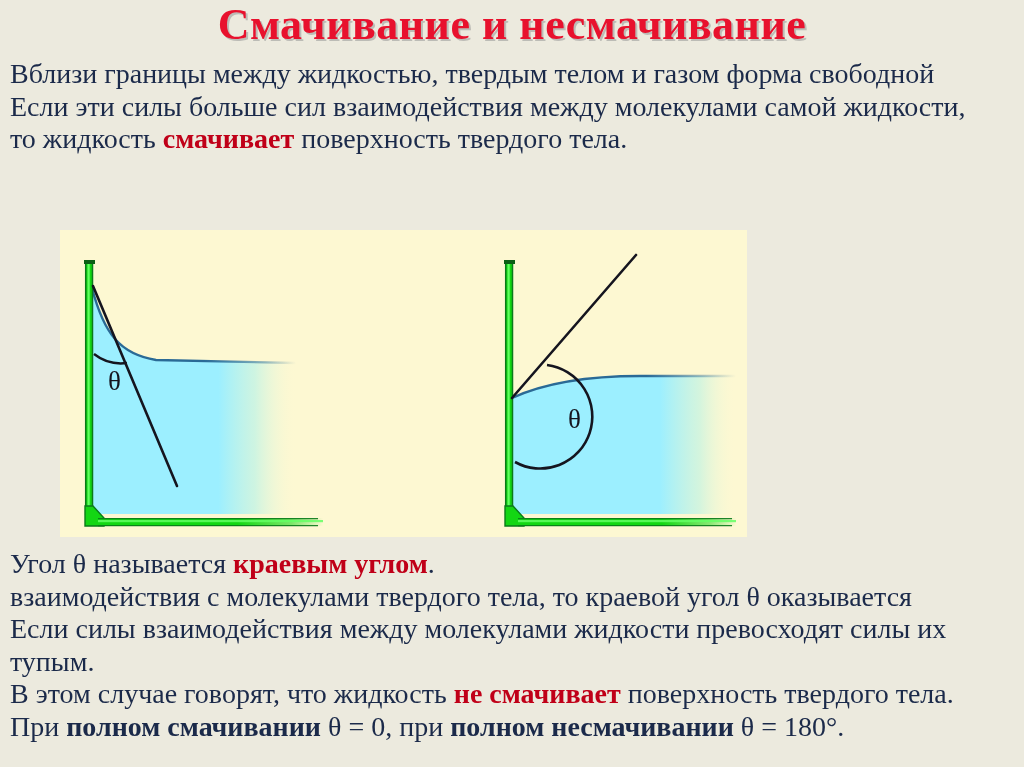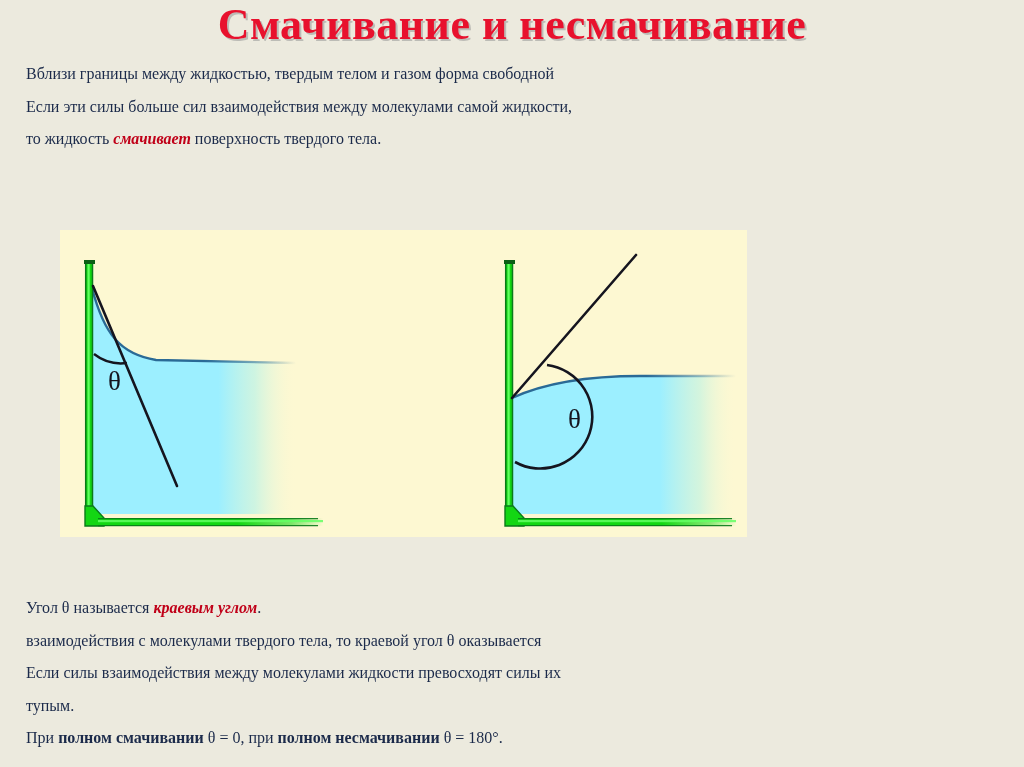--- a/index.html
+++ b/index.html
@@ -30,36 +30,35 @@
     line-height: 54px;
     letter-spacing: 0.5px;
     color: #e8112d;
     text-shadow: 2px 2px 0 rgba(150,150,150,0.55);
     white-space: nowrap;
   }
 
   
   .para {
     position: absolute;
-    left: 26px;
+    left: 10px;
     width: 980px;
-    font-size: 16px;
+    font-size: 28px;
     line-height: 32.6px;
     color: #1b2a4a;
     white-space: nowrap;
   }
   .para-top  { top: 58px; }
-  .para-bot  { top: 548px; margin-top: 44px; }
+  .para-bot  { top: 548px; }
 
   .line { display: block; height: 32.6px; }
 
   .em-red {
     color: #c00018;
     font-weight: bold;
-    font-style: italic;
   }
   .em-bold {
     font-weight: bold;
   }
 
   
   .figure-panel {
     position: absolute;
     left: 60px;
     top: 230px;
@@ -180,15 +179,16 @@
 
 </div>
 
 <div class="para para-bot">
   <span class="line"><span>Угол θ называется </span><span class="em-red">краевым углом</span><span>.</span></span>
 
   <span class="line">взаимодействия с молекулами твердого тела, то краевой угол θ оказывается</span>
   <span class="line">Если силы взаимодействия между молекулами жидкости превосходят силы их</span>
   <span class="line">тупым.</span>
 
+  <span class="line"><span>В этом случае говорят, что жидкость </span><span class="em-red">не смачивает</span><span> поверхность твердого тела.</span></span>
 
   <span class="line"><span>При </span><span class="em-bold">полном смачивании</span><span> θ = 0, при </span><span class="em-bold">полном несмачивании</span><span> θ = 180°.</span></span>
 </div>
 
 </body></html>

